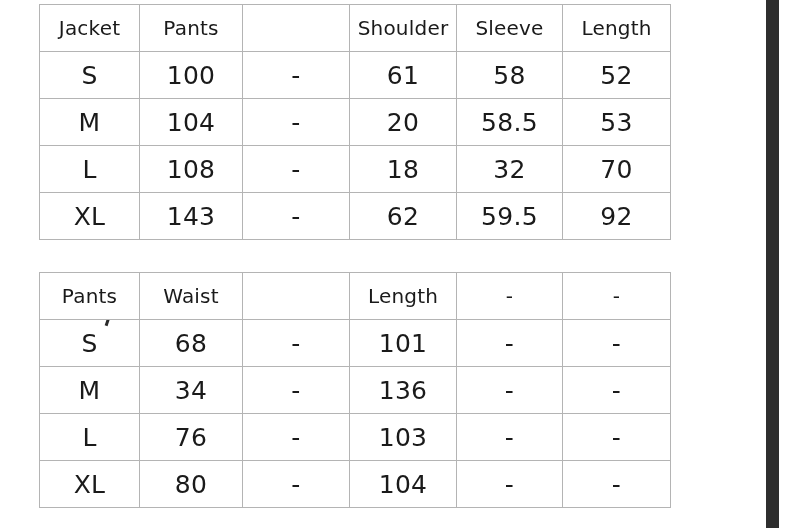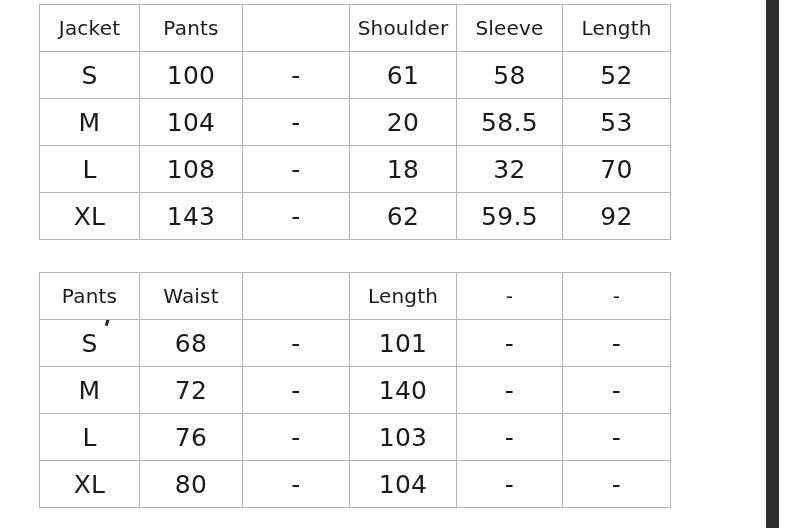--- a/index.html
+++ b/index.html
@@ -182,23 +182,23 @@
         <td class="body-cell col-1"><span class="glyph-wrap"><span>S</span><span class="speck"></span></span></td>
         <td class="body-cell col-2">68</td>
         <td class="body-cell col-3 dash-cell">-</td>
         <td class="body-cell col-4">101</td>
         <td class="body-cell col-5 dash-cell">-</td>
         <td class="body-cell col-6 dash-cell">-</td>
       </tr>
 
       <tr>
         <td class="body-cell col-1">M</td>
-        <td class="body-cell col-2">72</td>
-        <td class="body-cell col-3 dash-cell">-</td>
-        <td class="body-cell col-4">140</td>
+        <td class="body-cell col-2">34</td>
+        <td class="body-cell col-3 dash-cell">-</td>
+        <td class="body-cell col-4">136</td>
         <td class="body-cell col-5 dash-cell">-</td>
         <td class="body-cell col-6 dash-cell">-</td>
       </tr>
 
       <tr>
         <td class="body-cell col-1">L</td>
         <td class="body-cell col-2">76</td>
         <td class="body-cell col-3 dash-cell">-</td>
         <td class="body-cell col-4">103</td>
         <td class="body-cell col-5 dash-cell">-</td>

